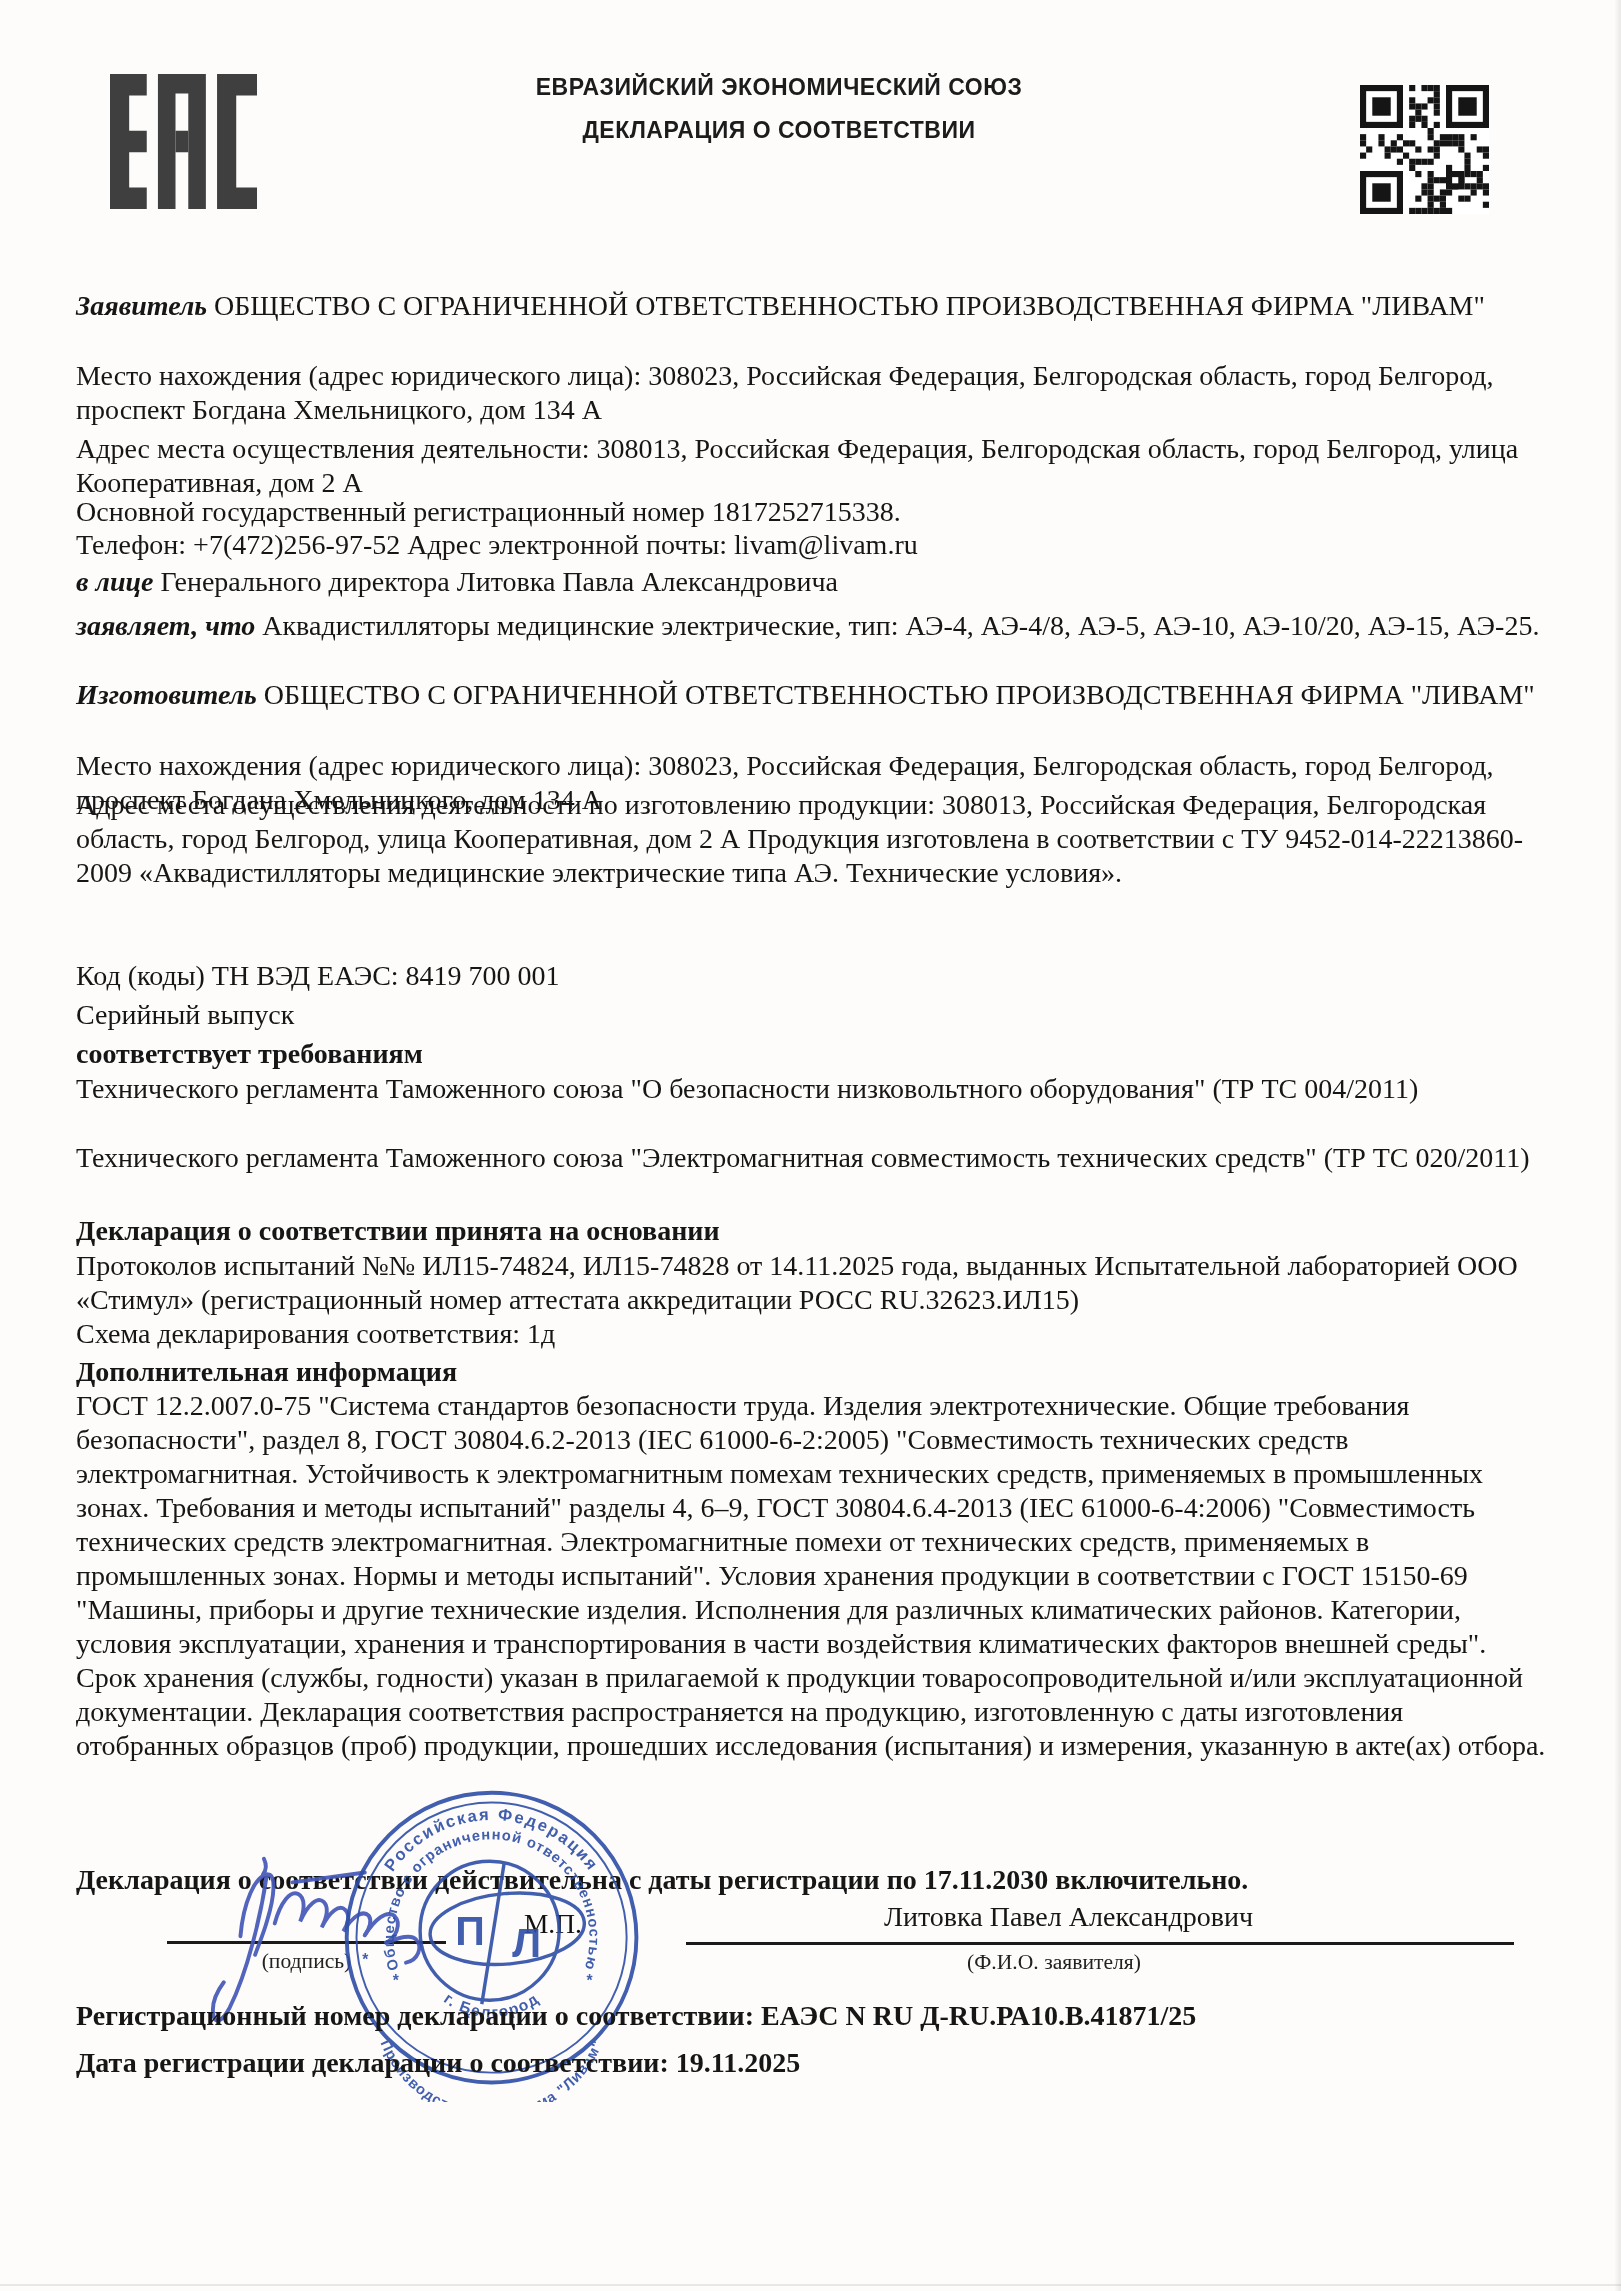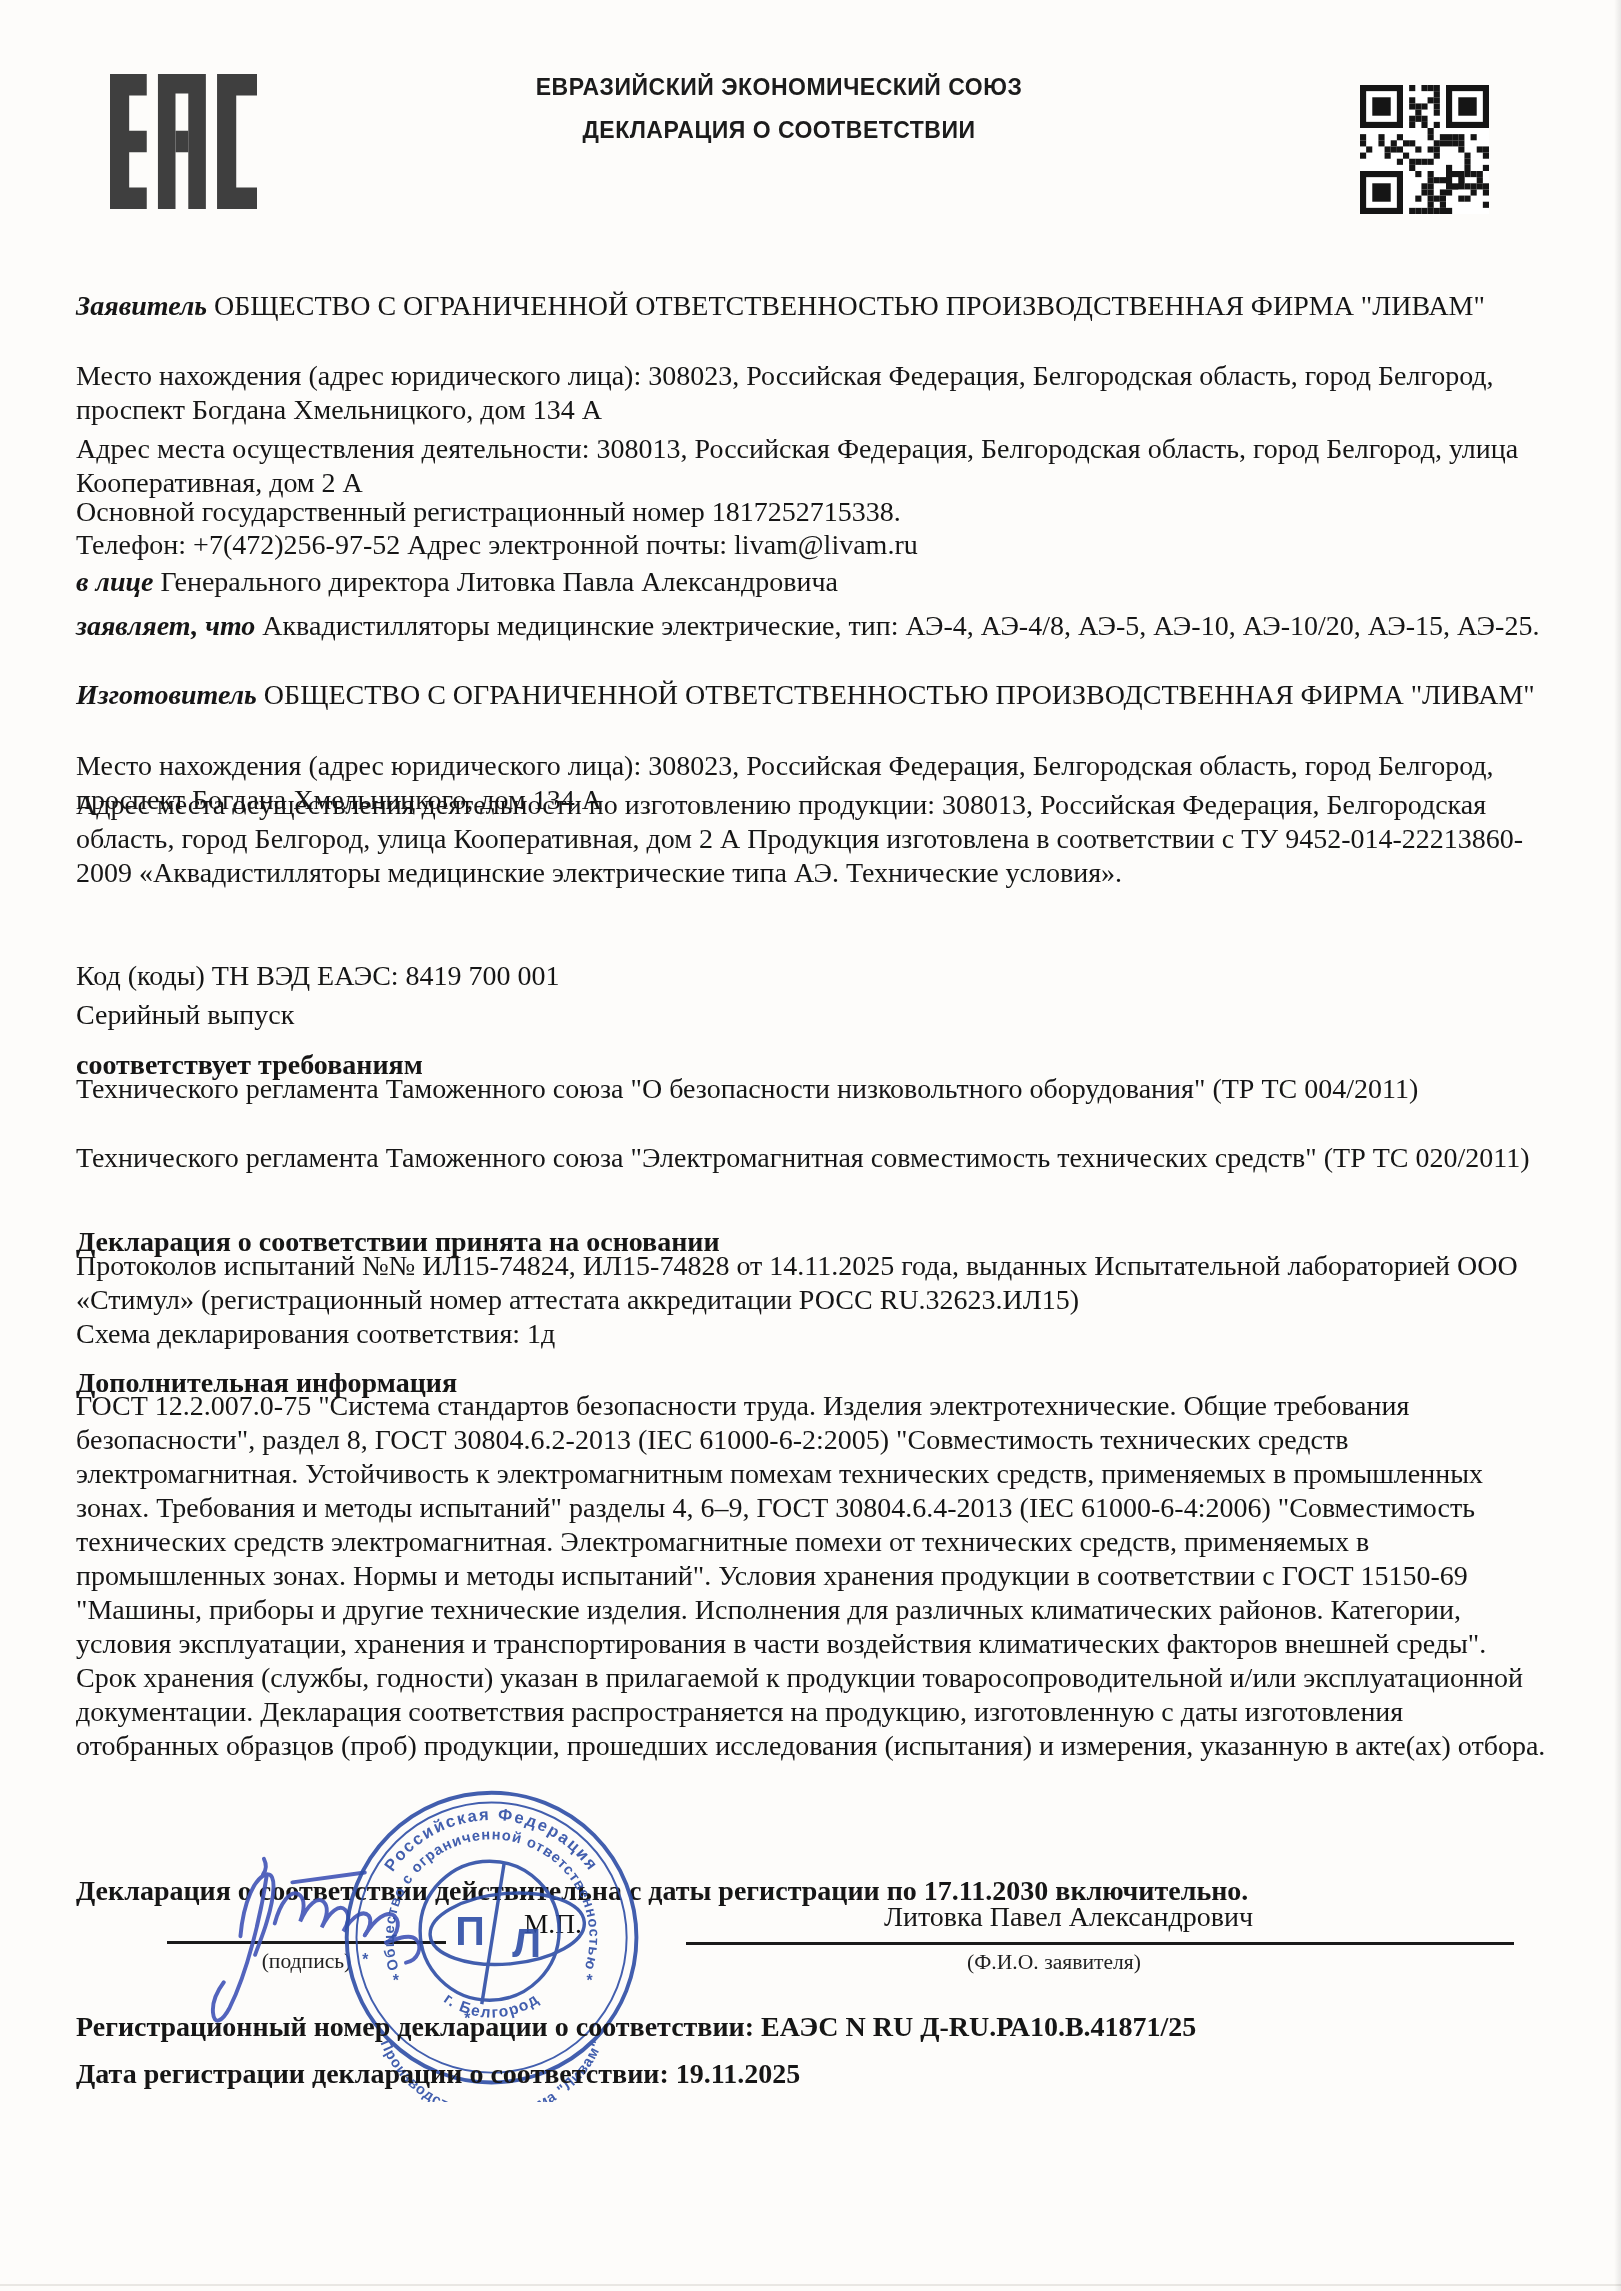--- a/index.html
+++ b/index.html
@@ -20,21 +20,21 @@
   .title-wrap{position:absolute;left:245px;width:1068px;text-align:center;
     font-family:"Liberation Sans", sans-serif;font-weight:bold;font-size:23px;
     letter-spacing:0.5px;color:#1c1c1c;}
   #title1{top:74px;}
   #title2{top:117px;}
   .eac{position:absolute;left:110px;top:74px;}
   .qr{position:absolute;left:1360px;top:85px;width:129px;height:129px;}
   
   .b{position:absolute;left:76px;width:1472px;font-size:28px;line-height:34px;text-align:left;margin:0;}
   .b b{font-weight:bold;font-style:italic;}
-  .bd{font-weight:bold;margin-top:11px;}
+  .bd{font-weight:bold;}
   
   .rule{position:absolute;height:2.9px;background:#1a1a1a;}
   .cap{position:absolute;font-size:21.6px;line-height:23.5px;text-align:center;color:#222;}
   .fio{position:absolute;font-size:28px;text-align:center;}
   .mp{position:absolute;left:524px;top:1909px;font-size:27.4px;color:#111;}
   .stamp{position:absolute;left:333px;top:1779px;opacity:.9;}
   .sig{position:absolute;left:118px;top:1851px;opacity:.92;}
 </style>
 </head>
 <body>

